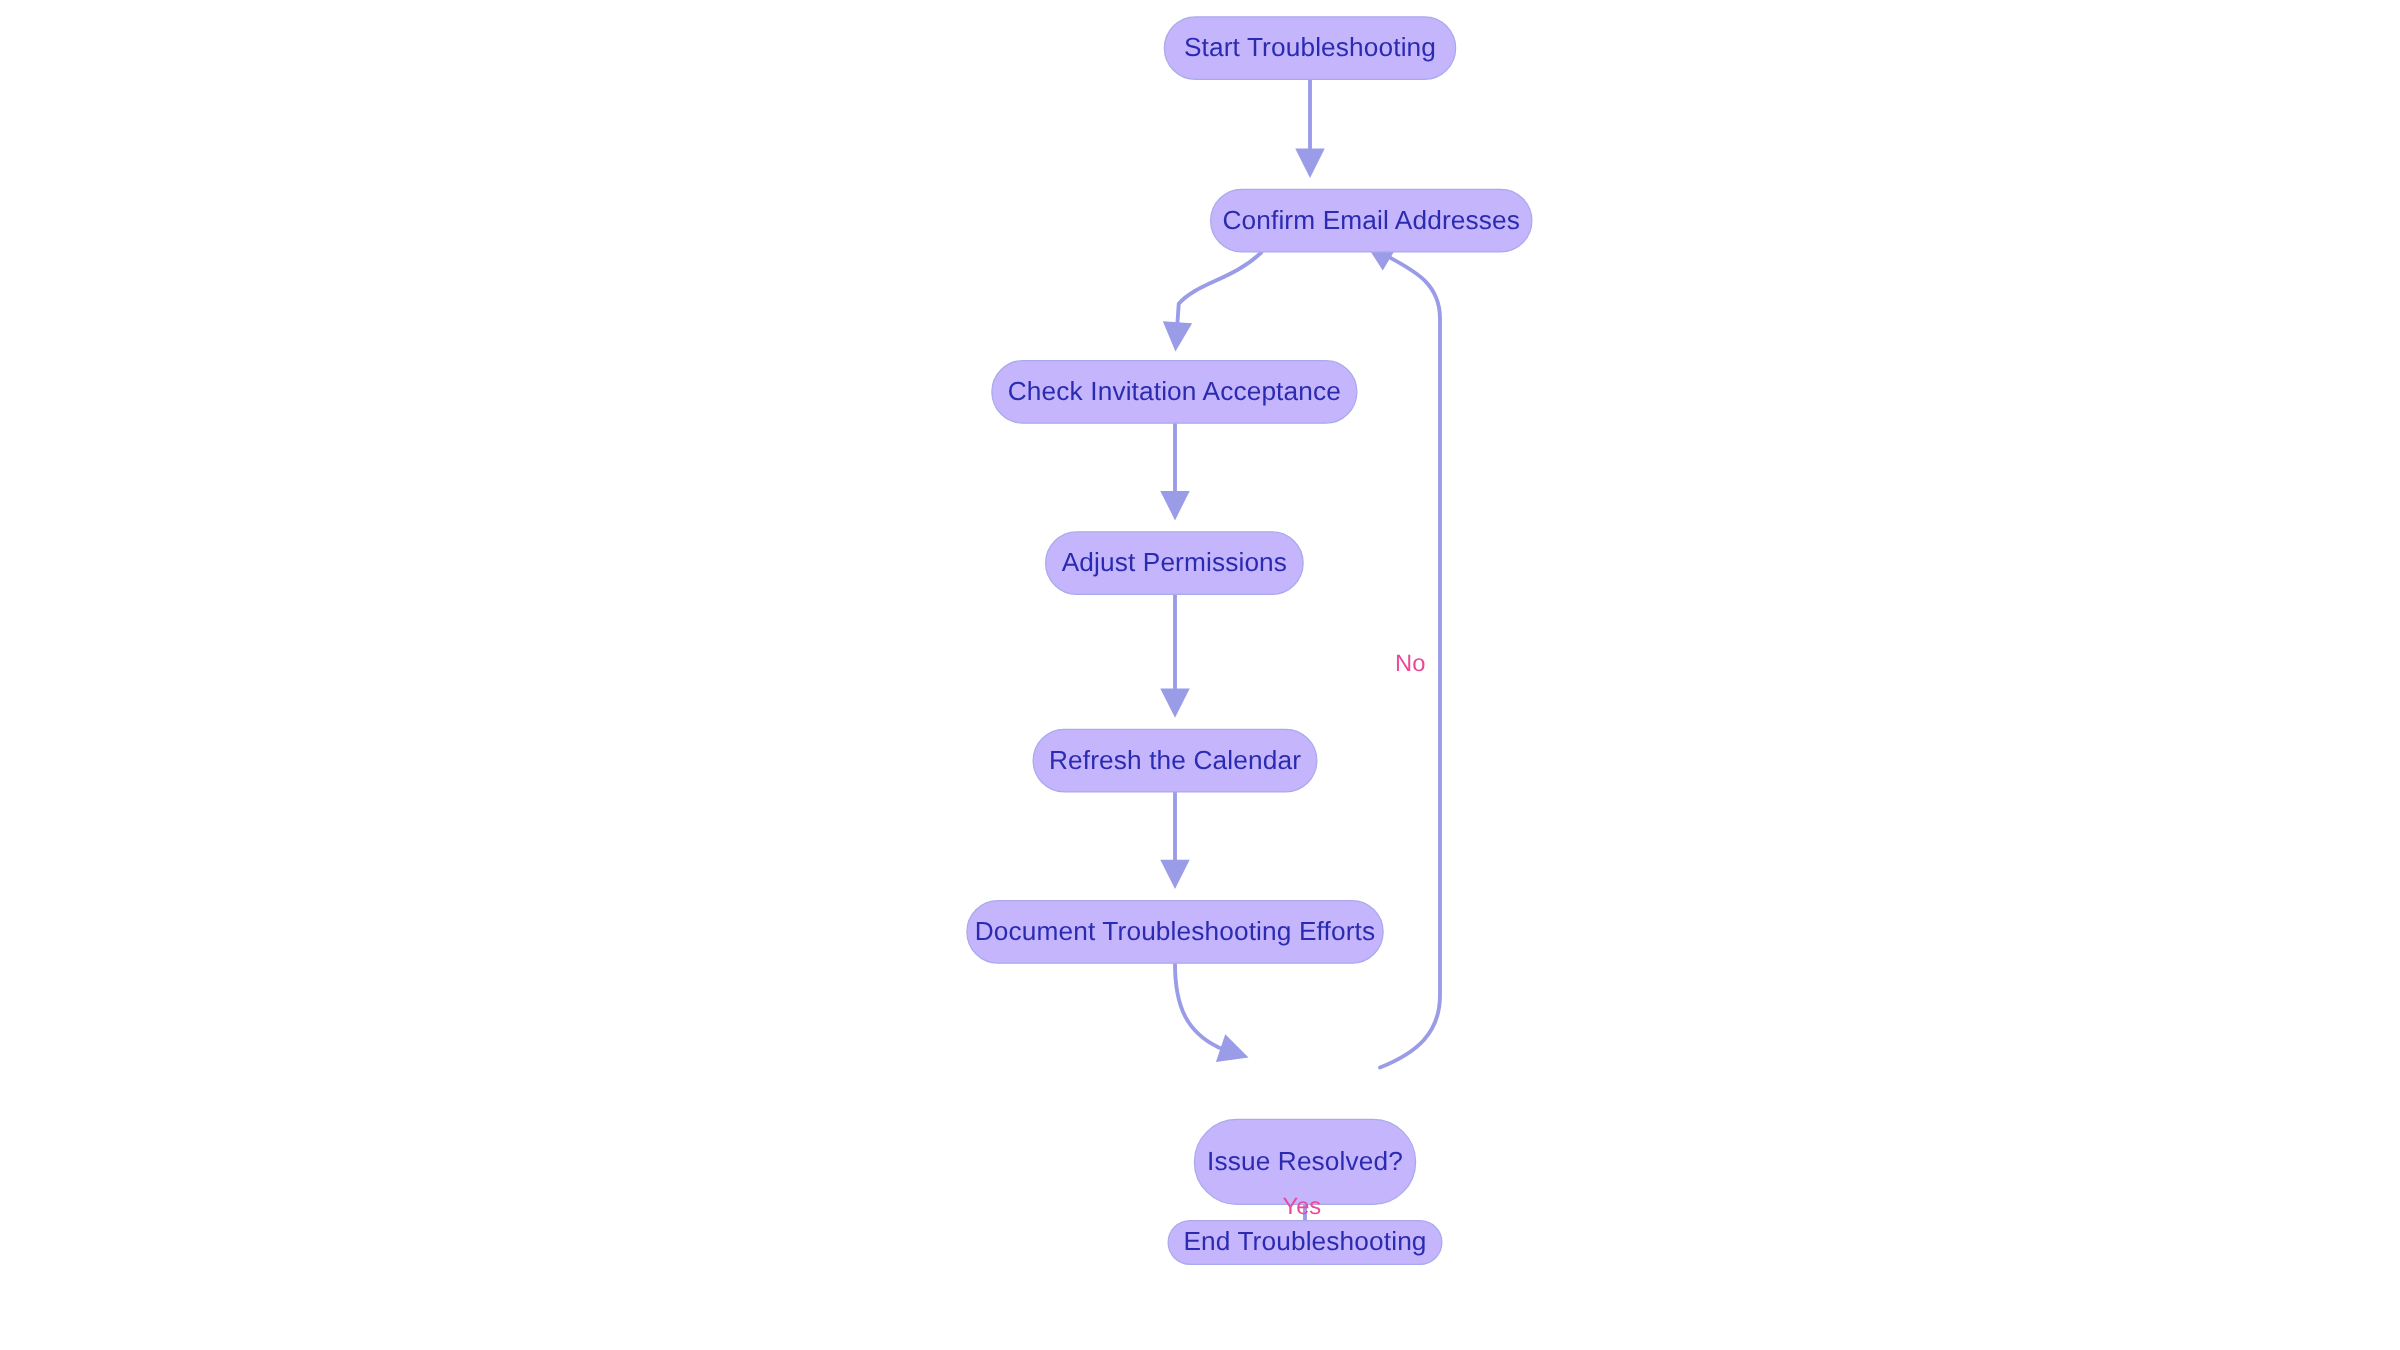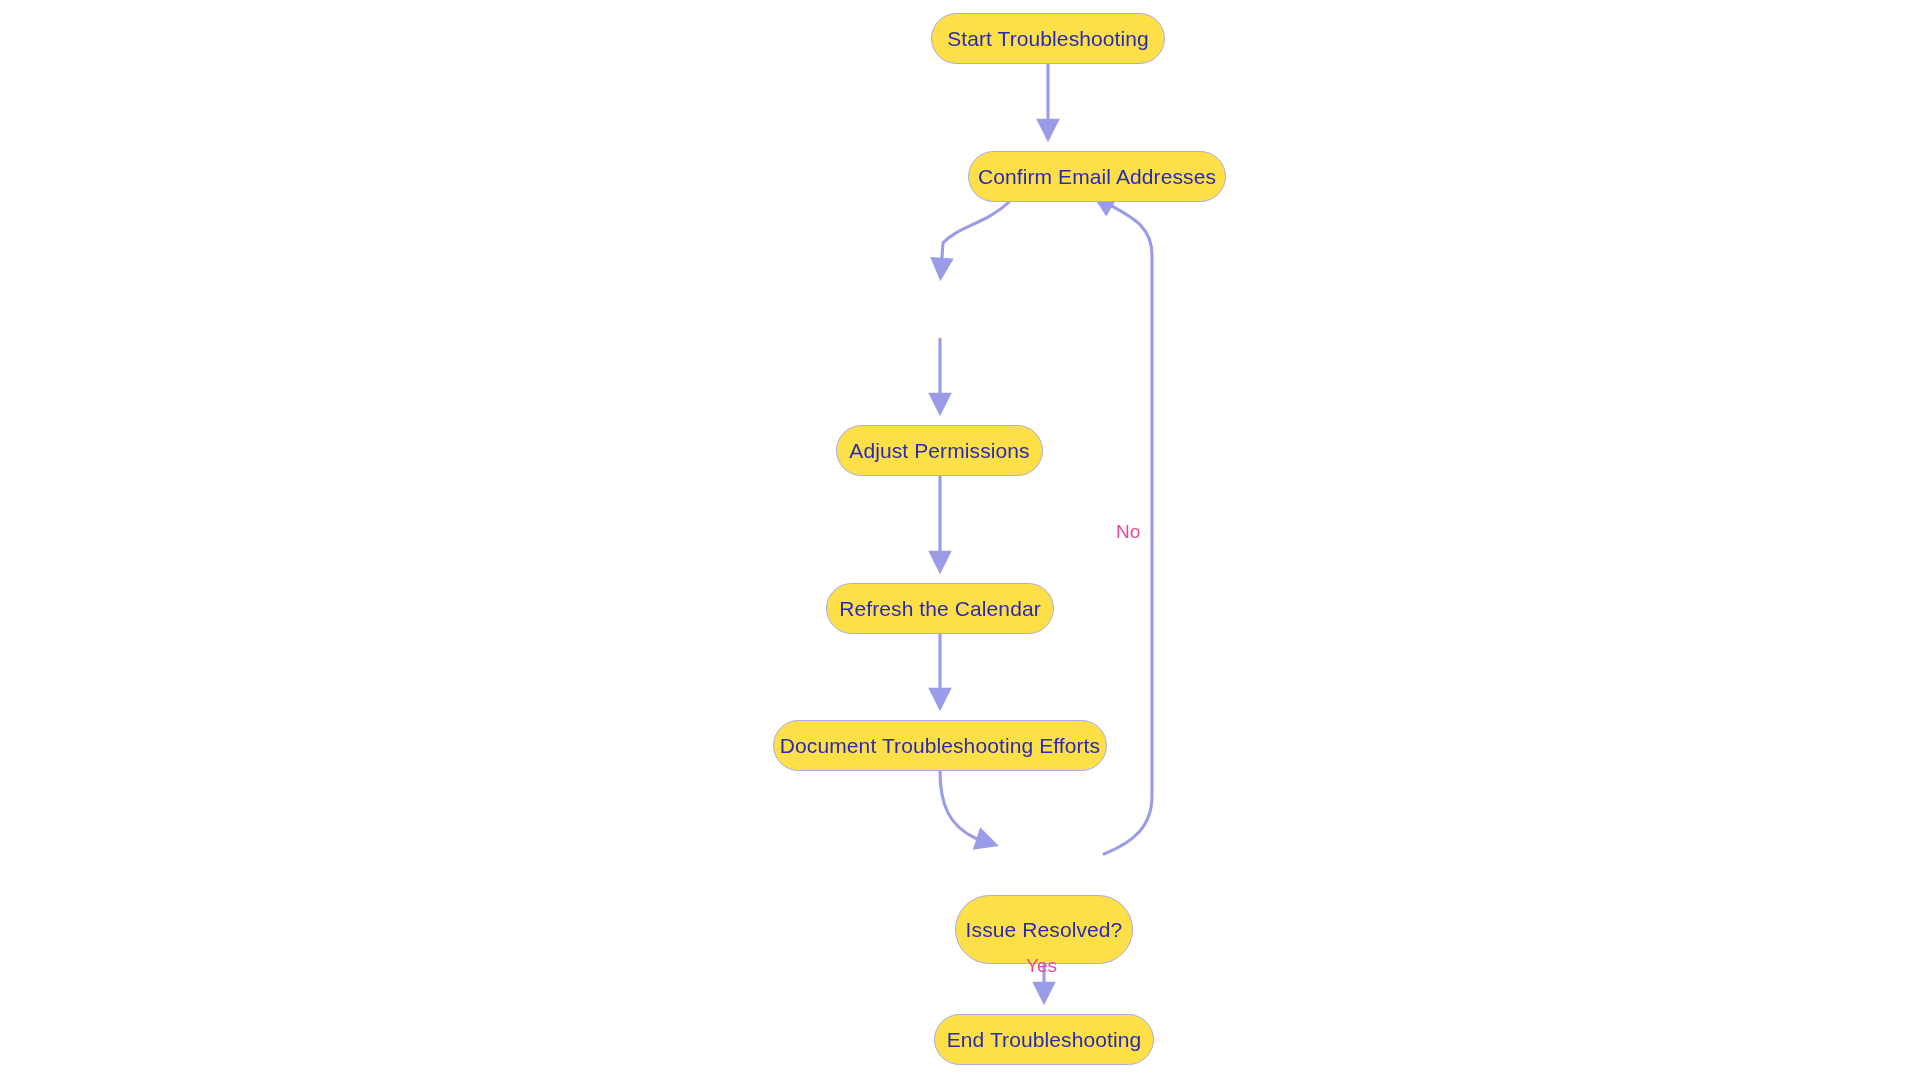--- a/index.html
+++ b/index.html
@@ -25,21 +25,21 @@
     top: 0;
     width: 1920px;
     height: 1080px;
   }
   .node {
     position: absolute;
     box-sizing: border-box;
     display: flex;
     align-items: center;
     justify-content: center;
-    background: #fde047;
+    background: #c4b5fd;
     border: 1.3px solid #a9aaec;
     border-radius: 999px;
     color: #2b2bb0;
     font-family: "Liberation Sans", sans-serif;
     font-size: 21px;
     font-weight: 400;
     letter-spacing: 0.1px;
     white-space: nowrap;
     z-index: 2;
   }
@@ -85,38 +85,41 @@
   </svg>
 
   <div class="node" style="left:931px; top:13px; width:234px; height:51px;">
     <span>Start Troubleshooting</span>
   </div>
 
   <div class="node" style="left:968px; top:151px; width:258px; height:51px;">
     <span>Confirm Email Addresses</span>
   </div>
 
+  <div class="node" style="left:793px; top:288px; width:293px; height:51px;">
+    <span>Check Invitation Acceptance</span>
+  </div>
 
   <div class="node" style="left:836px; top:425px; width:207px; height:51px;">
     <span>Adjust Permissions</span>
   </div>
 
   <div class="node" style="left:826px; top:583px; width:228px; height:51px;">
     <span>Refresh the Calendar</span>
   </div>
 
   <div class="node" style="left:773px; top:720px; width:334px; height:51px;align-items:center;">
     <span>Document Troubleshooting Efforts</span>
   </div>
 
   <div class="node" style="left:955px; top:895px; width:178px; height:69px;">
     <span>Issue Resolved?</span>
   </div>
 
-  <div class="node" style="left:934px; top:1014px; width:220px; height:51px;">
+  <div class="node" style="left:934px; top:976px; width:220px; height:36px;">
     <span>End Troubleshooting</span>
   </div>
 
   <div class="edge-label" style="left:1116px; top:521px;">No</div>
 
   <div class="edge-label" style="left:1026px; top:955px;">Yes</div>
 
 </div>
 
 </body></html>

